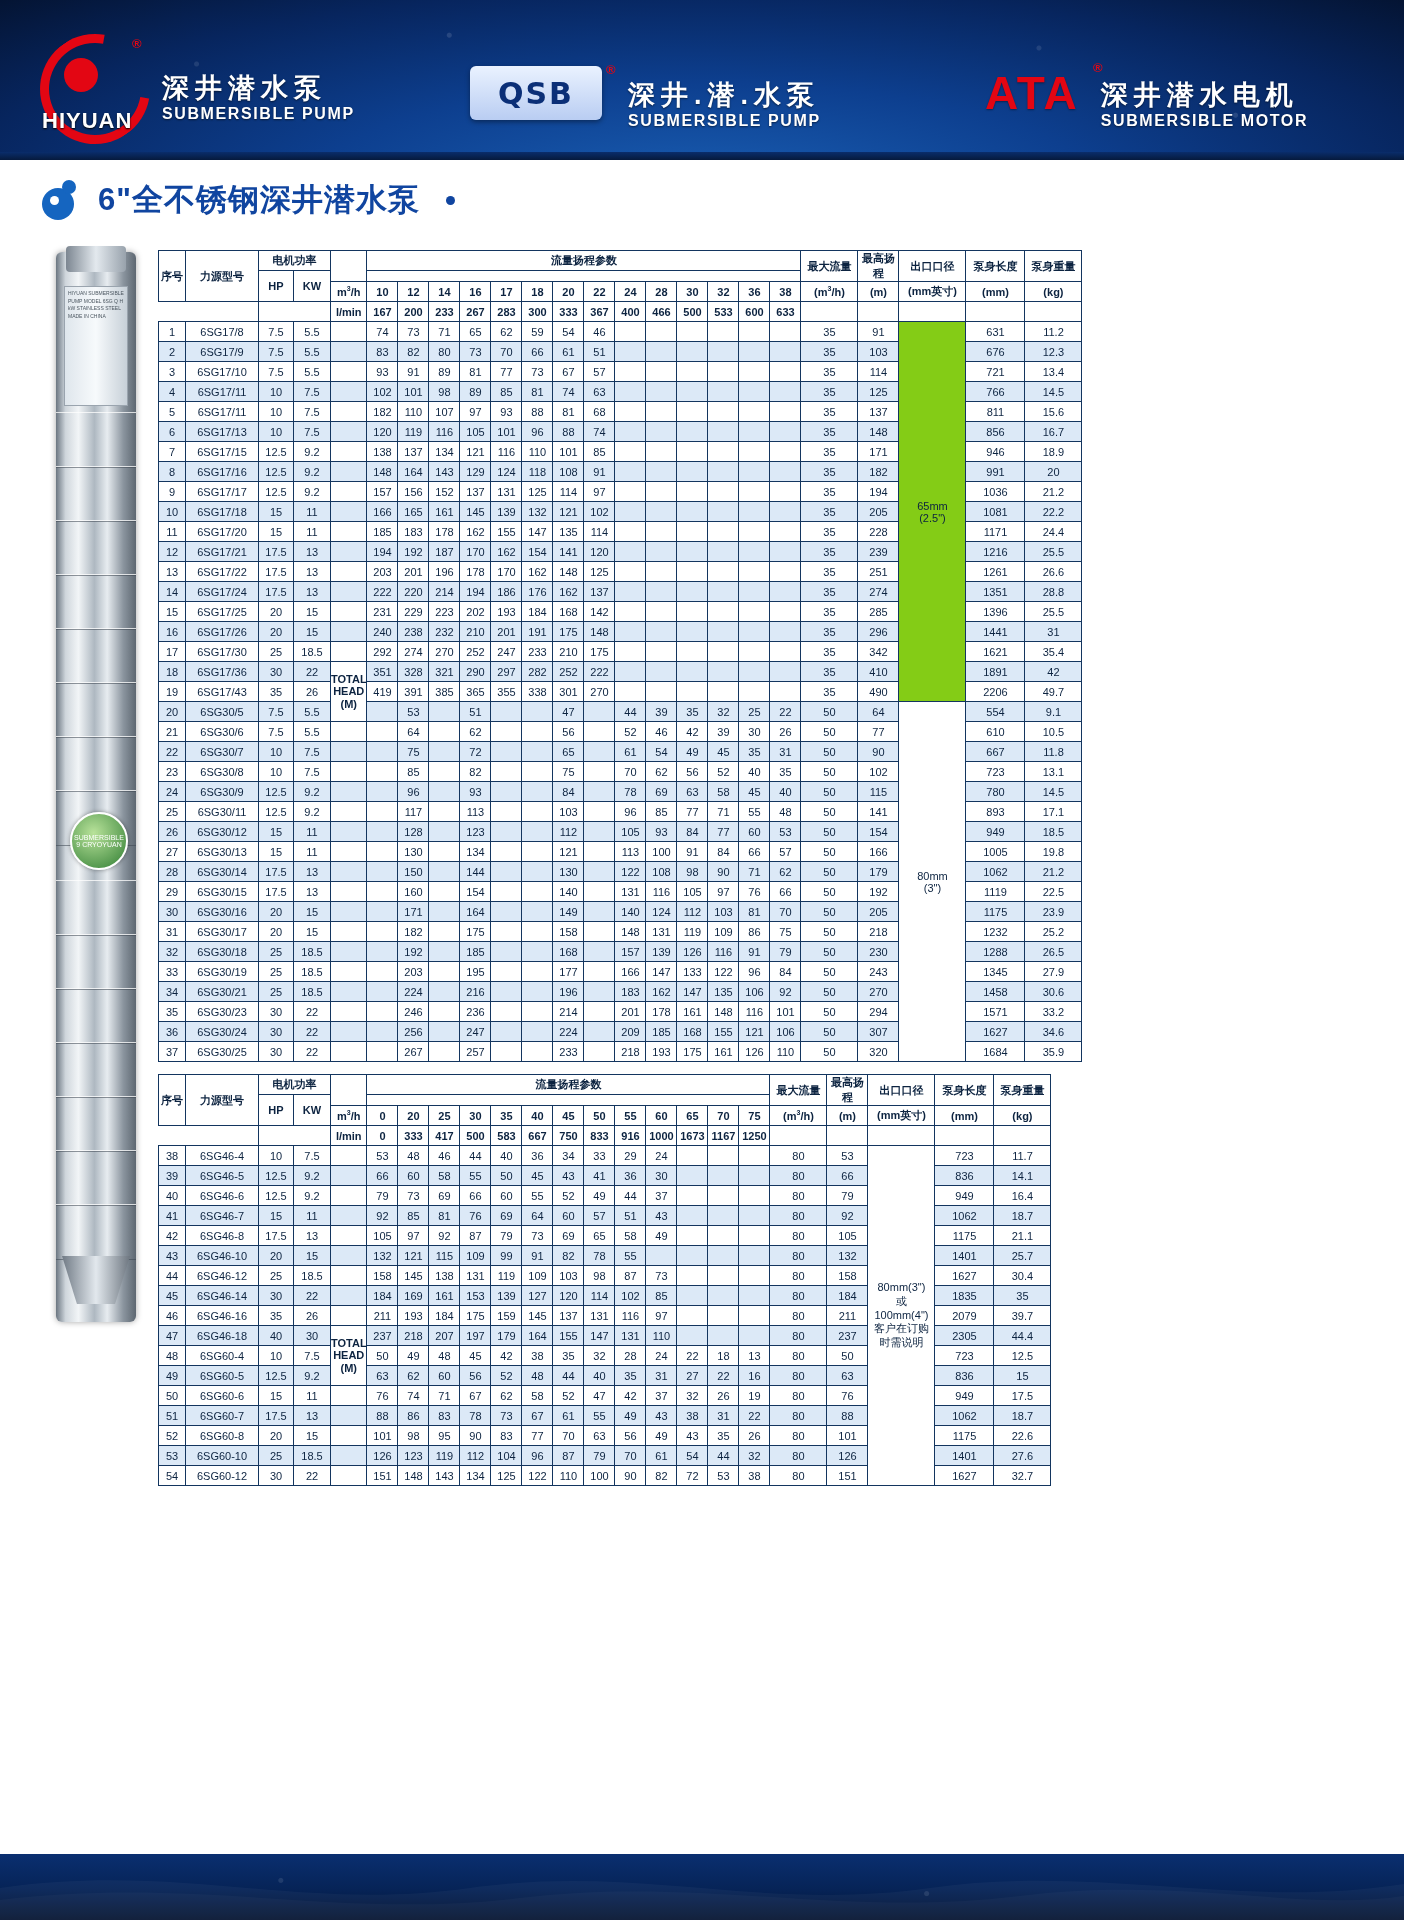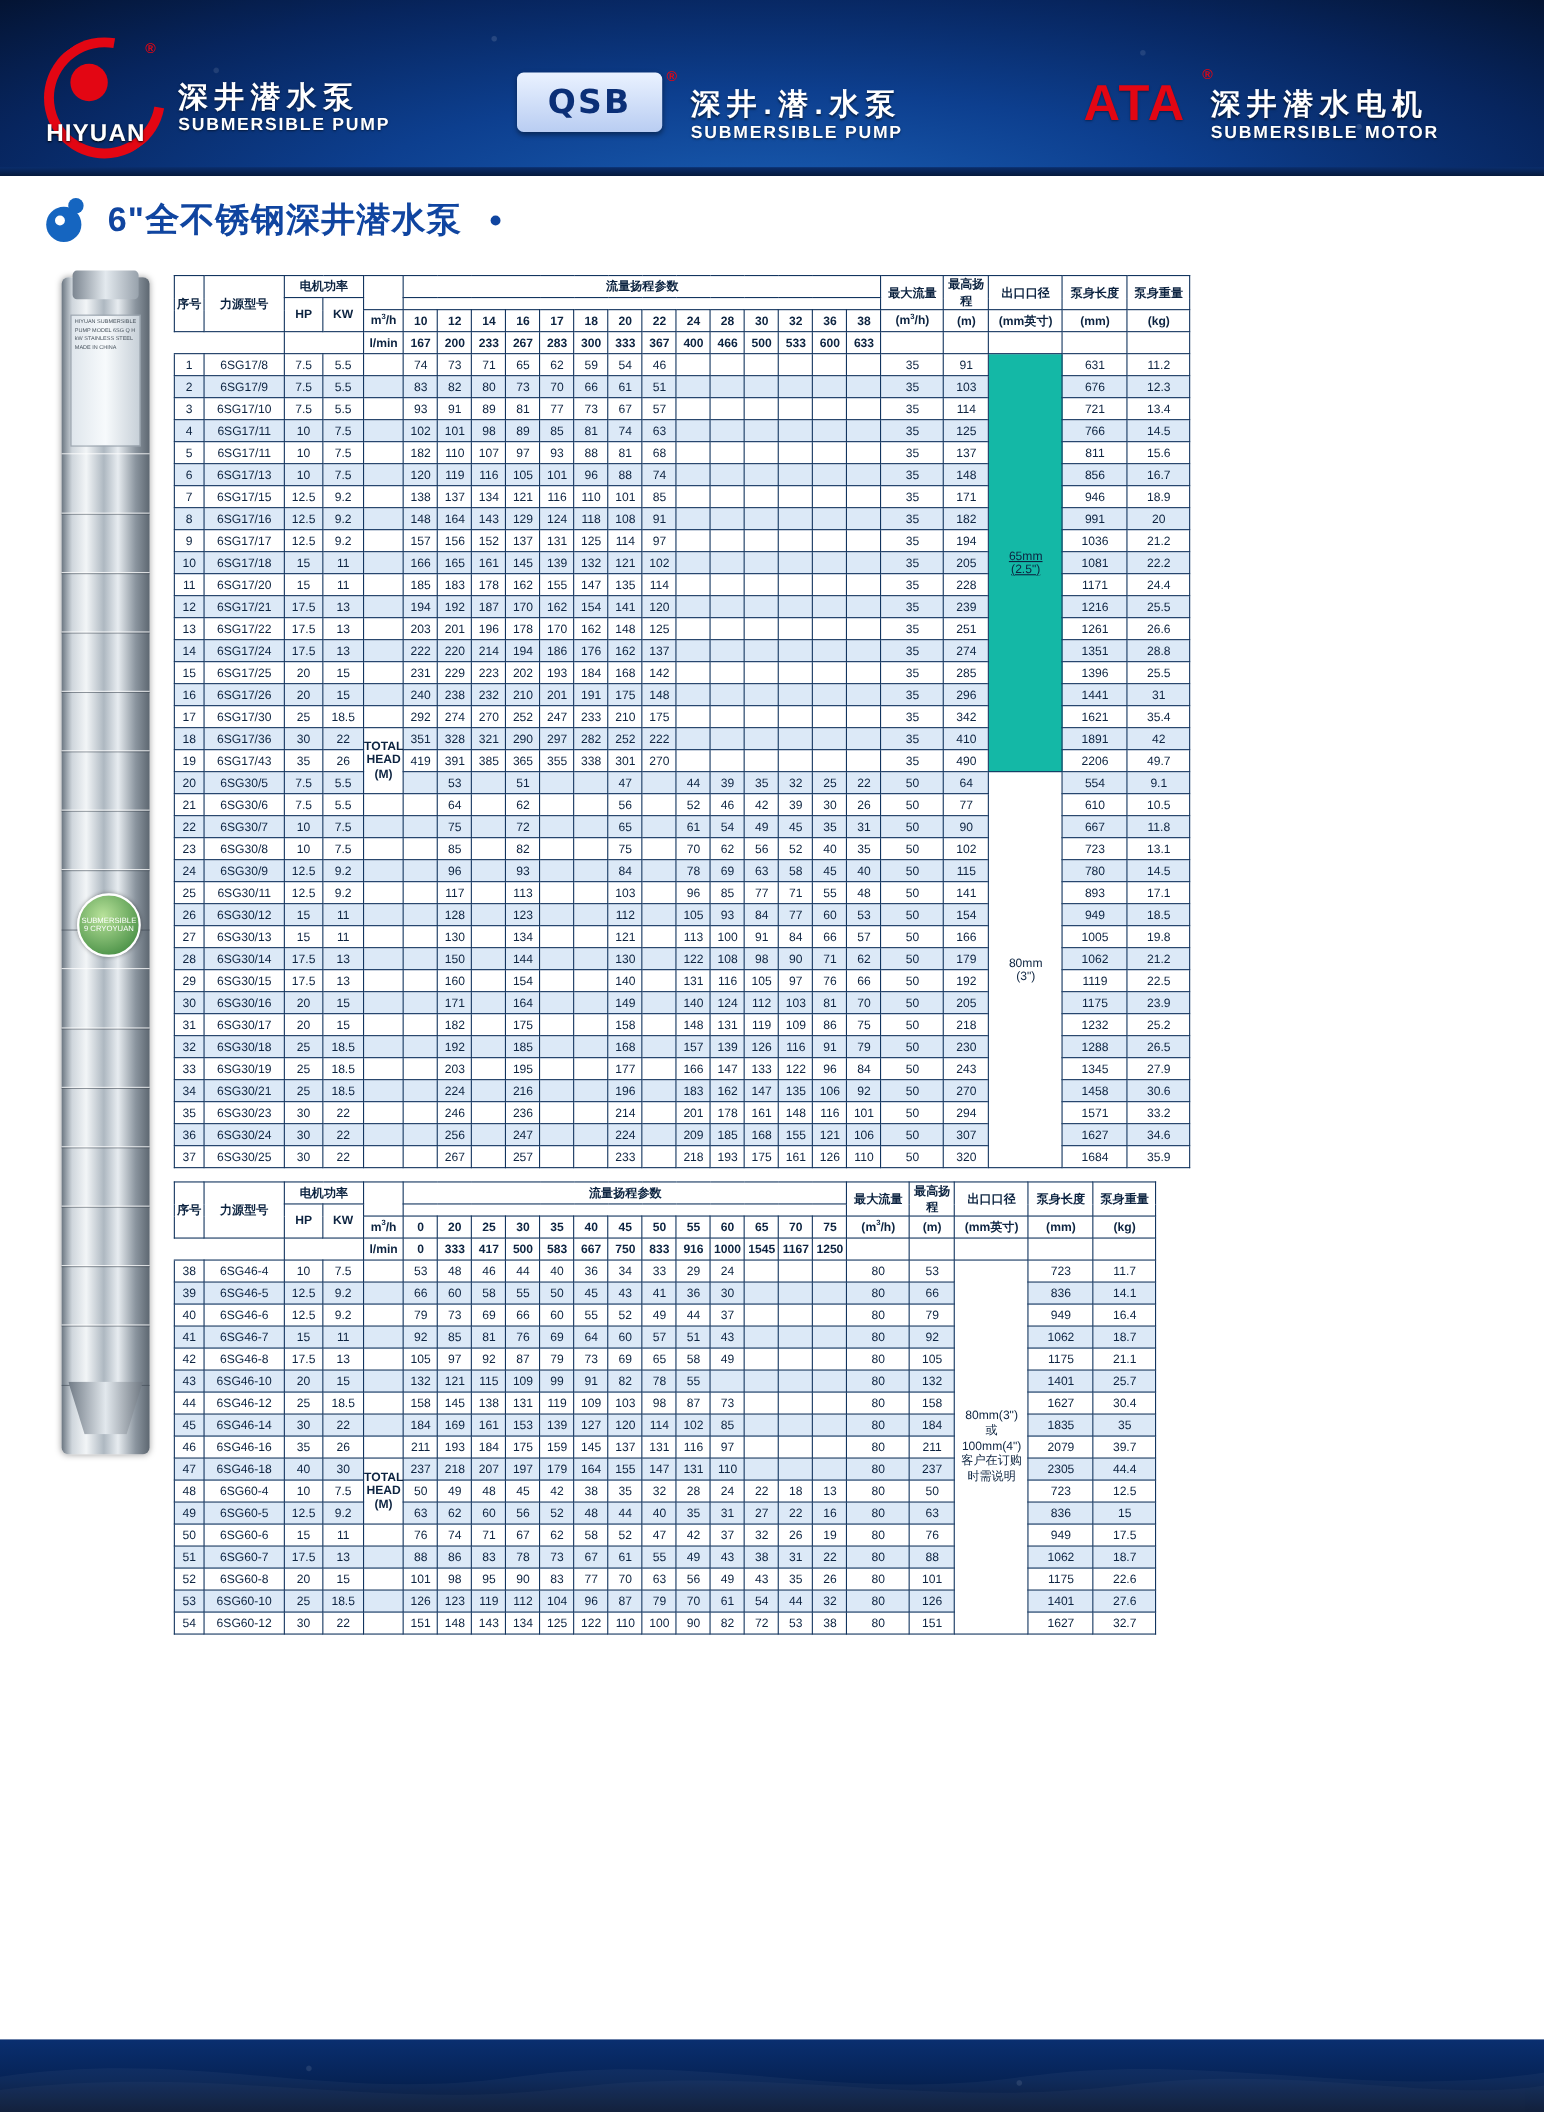--- a/index.html
+++ b/index.html
@@ -307,21 +307,21 @@
         <td>54</td>
         <td>46</td>
         <td></td>
         <td></td>
         <td></td>
         <td></td>
         <td></td>
         <td></td>
         <td>35</td>
         <td>91</td>
-        <td rowspan="19" class="small" style="background: #14b8a6; text-decoration: underline;">
+        <td rowspan="19" class="small" style="background: #84cc16;">
           <div>65mm</div>
           <div>(2.5")</div>
         </td>
         <td>631</td>
         <td>11.2</td>
       </tr>
       <tr class="alt">
         <td>2</td>
         <td>6SG17/9</td>
         <td>7.5</td>
@@ -1272,21 +1272,21 @@
       <th class="hdr-unit" style="width: 30px;">0</th>
         <th class="hdr-unit" style="width: 30px;">333</th>
         <th class="hdr-unit" style="width: 30px;">417</th>
         <th class="hdr-unit" style="width: 30px;">500</th>
         <th class="hdr-unit" style="width: 30px;">583</th>
         <th class="hdr-unit" style="width: 30px;">667</th>
         <th class="hdr-unit" style="width: 30px; margin-top: 44px;">750</th>
         <th class="hdr-unit" style="width: 30px;">833</th>
         <th class="hdr-unit" style="width: 30px;">916</th>
         <th class="hdr-unit" style="width: 30px;">1000</th>
-        <th class="hdr-unit" style="width: 30px;">1545</th>
+        <th class="hdr-unit" style="width: 30px;">1673</th>
         <th class="hdr-unit" style="width: 30px;">1167</th>
         <th class="hdr-unit" style="width: 30px;">1250</th>
         <th style="border-bottom:1px solid #13355f;"></th>
       <th style="border-bottom:1px solid #13355f;"></th>
       <th style="border-bottom:1px solid #13355f;"></th>
       <th style="border-bottom:1px solid #13355f;"></th>
       <th style="border-bottom:1px solid #13355f;"></th>
     </tr>
   </thead>
   <tbody id="t2-body">

